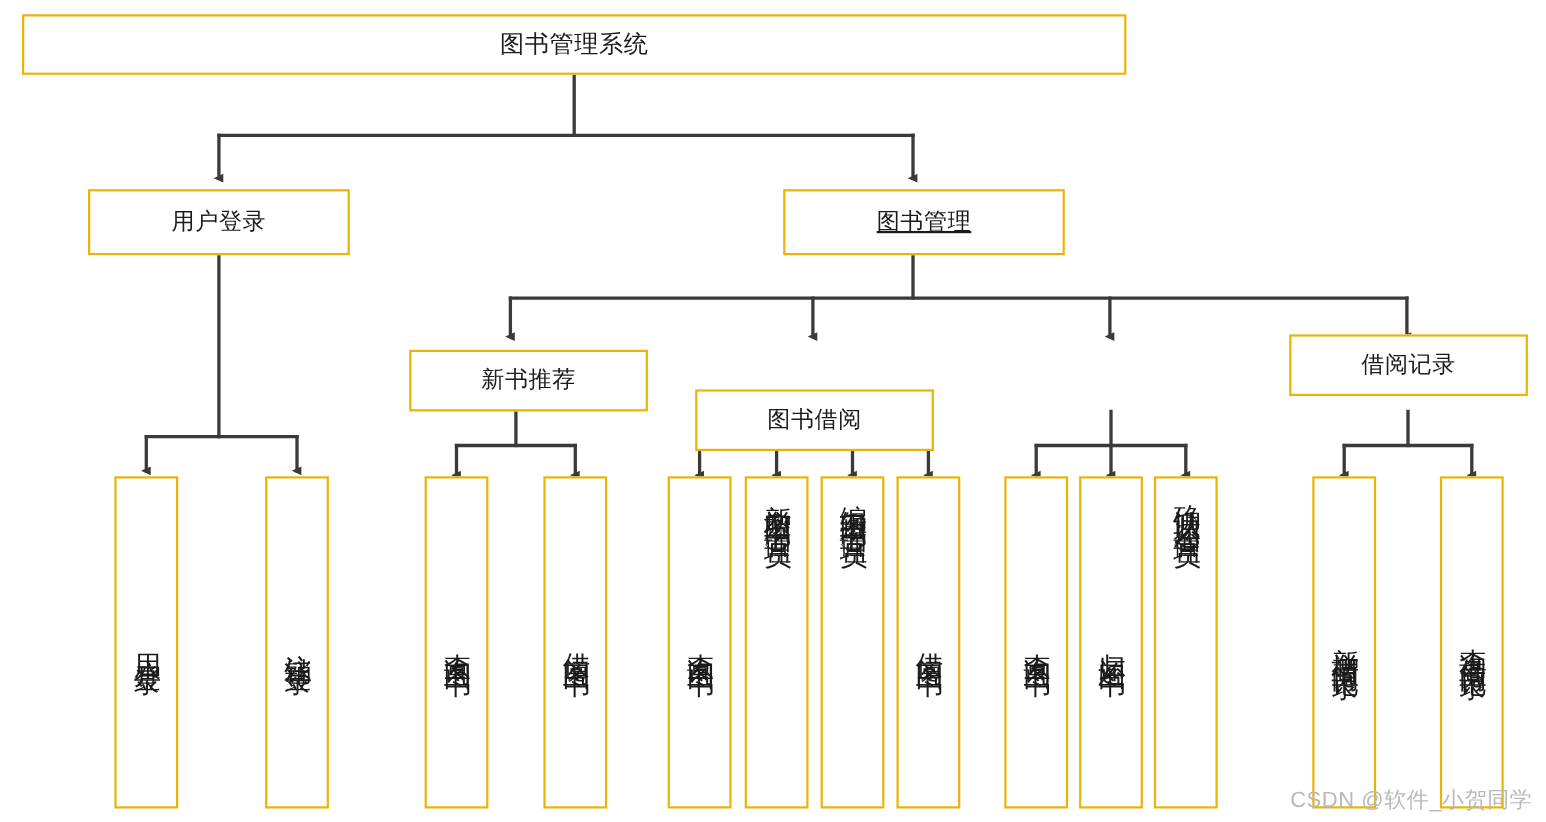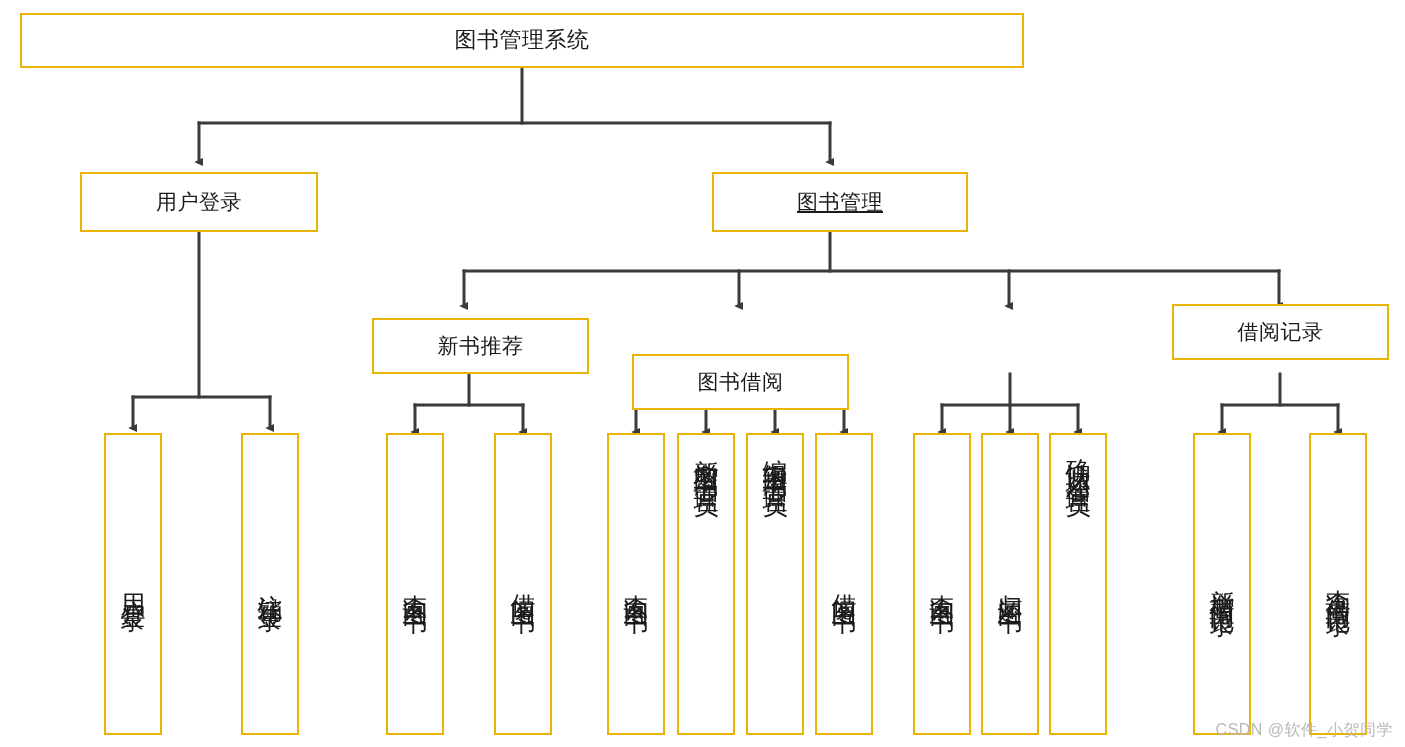--- a/index.html
+++ b/index.html
@@ -63,21 +63,21 @@
     letter-spacing: 5px;
     white-space: nowrap;
   }
   .node.vert.topalign {
     align-items: flex-start;
   }
   .watermark {
     position: absolute;
     right: 12px;
     bottom: 6px;
-    font-size: 16px;
+    font-size: 20px;
     color: #b9b9b9;
     letter-spacing: 0.5px;
     white-space: nowrap;
     user-select: none;
   }
 </style>
 </head>
 <body>
 
 <div id="canvas">

